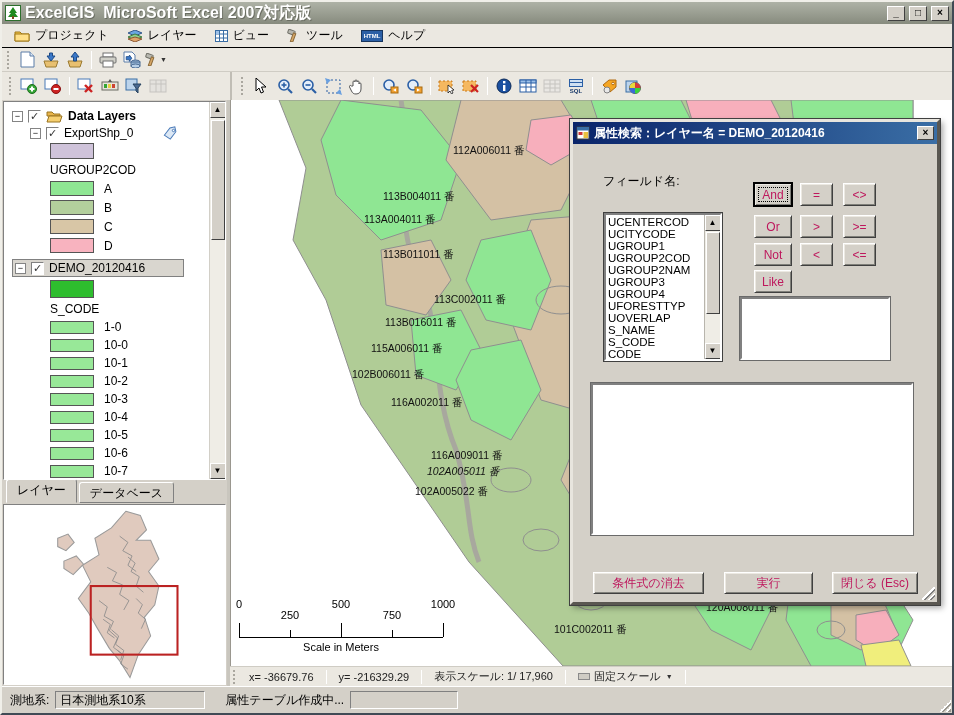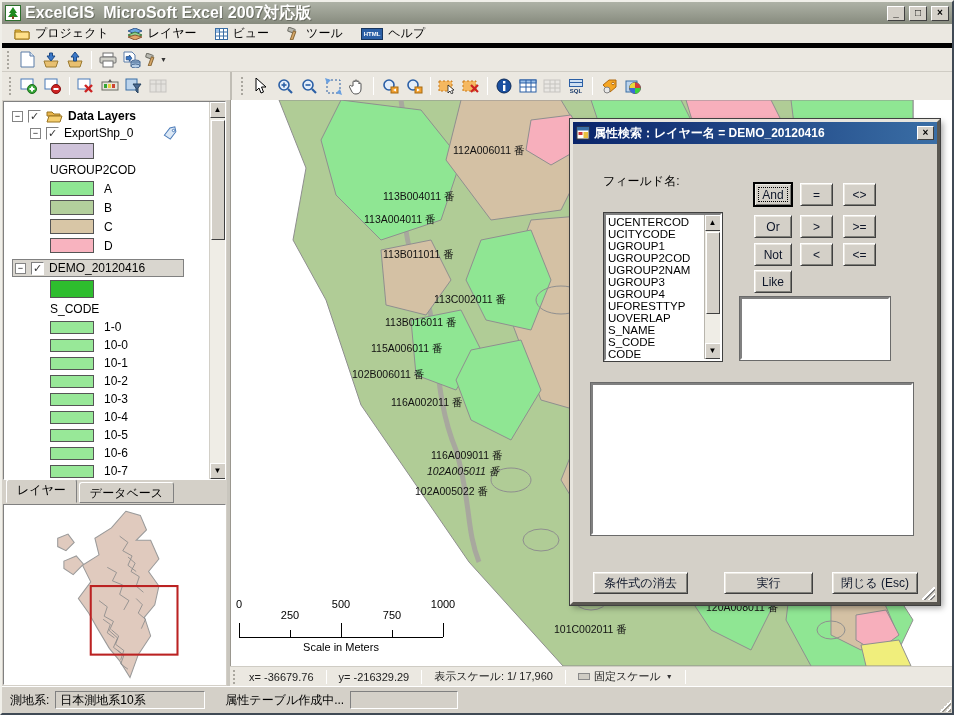--- a/index.html
+++ b/index.html
@@ -5,21 +5,21 @@
   html,body{margin:0;padding:0;}
   body{width:954px;height:715px;font-family:"Liberation Sans","DejaVu Sans",sans-serif;font-size:12px;background:#d4d0c8;overflow:hidden;}
   *{box-sizing:border-box;}
   #window{width:954px;height:715px;border:2px solid;border-color:#f0efe9 #404a55 #404a55 #f0efe9;background:#d4d0c8;position:relative;display:flex;flex-direction:column;}
   
   #titlebar{height:22px;background:linear-gradient(180deg,#aeb2a6,#878b7e);display:flex;align-items:center;padding:0 3px;gap:4px;flex:0 0 22px;}
   #titlebar .title{color:#fff;font-weight:bold;font-size:16px;white-space:pre;flex:1;text-shadow:1px 1px 0 #6a6d62;}
   .winbtn{width:18px;height:15px;background:#d4d0c8;border:1px solid;border-color:#fff #404040 #404040 #fff;font-size:10px;line-height:12px;text-align:center;font-weight:bold;color:#000;}
   #app-icon{width:16px;height:16px;background:#fff;border:1px solid #2c6e2c;display:flex;align-items:center;justify-content:center;}
   
-  #menubar{height:24px;background:#ebe8e1;border-bottom:5px solid #000000;display:flex;align-items:center;padding-left:6px;gap:2px;flex:0 0 24px;}
+  #menubar{height:24px;background:#ebe8e1;border-bottom:1px solid #000000;display:flex;align-items:center;padding-left:6px;gap:2px;flex:0 0 24px;}
   .menu-item{display:flex;align-items:center;gap:5px;padding:2px 10px 2px 6px;cursor:default;}
   
   .tbar{background:#ebe8e1;display:flex;align-items:center;}
   #toolbar1{height:24px;border-bottom:1px solid #cfccc4;padding-left:2px;flex:0 0 24px;}
   #row2{height:28px;flex:0 0 28px;display:flex;}
   #layer-toolbar{width:230px;background:#ebe8e1;border-right:2px solid #c0bdb5;display:flex;align-items:center;padding-left:4px;}
   #map-toolbar{flex:1;background:#ebe8e1;display:flex;align-items:center;padding-left:6px;}
   .grip{width:5px;height:18px;margin:0 3px;border-left:2px dotted #aaa79f;}
   .tb-sep{width:1px;height:18px;background:#a8a59d;border-right:1px solid #fff;margin:0 4px;}
   .tb-btn{width:24px;height:22px;display:flex;align-items:center;justify-content:center;}
@@ -71,21 +71,21 @@
     linear-gradient(135deg,transparent 50%,#fff 50%,#fff 60%,#9a978f 60%,#9a978f 70%,transparent 70%,transparent 75%,#fff 75%,#fff 85%,#9a978f 85%);}
   
   #dialog{position:absolute;left:568px;top:117px;width:370px;height:486px;background:#d4d0c8;border:3px solid;border-color:#e8e5de #5a5751 #5a5751 #e8e5de;outline:1px solid #404040;z-index:50;box-shadow:3px 3px 6px rgba(0,0,0,.35);}
   #dlg-title{height:22px;background:linear-gradient(90deg,#0a246a,#3a6ea5);display:flex;align-items:center;gap:4px;padding:0 3px;}
   #dlg-title .t{color:#fff;font-weight:bold;font-size:12px;flex:1;white-space:nowrap;overflow:hidden;}
   #dlg-body{position:relative;height:458px;}
   .lbl{position:absolute;font-size:12px;color:#000;}
   .listbox{position:absolute;background:#fff;border:2px solid;border-color:#808080 #fff #fff #808080;outline:1px solid #404040;overflow:hidden;display:flex;}
   #field-list{flex:1;overflow:hidden;font-size:11.5px;line-height:12px;padding:1px 0 0 2px;}
   .lb-item{white-space:nowrap;color:#000;}
-  .btn95{position:absolute;background:#d4d0c8;border:1px solid;border-color:#fff #404040 #404040 #fff;box-shadow:inset 1px 1px 0 #ece9e2,inset -1px -1px 0 #80807a;font-size:12px;text-align:center;display:flex;align-items:center;justify-content:center;color:#0f172a;}
+  .btn95{position:absolute;background:#d4d0c8;border:1px solid;border-color:#fff #404040 #404040 #fff;box-shadow:inset 1px 1px 0 #ece9e2,inset -1px -1px 0 #80807a;font-size:12px;text-align:center;display:flex;align-items:center;justify-content:center;color:#be185d;}
   .btn95.focused{border-color:#000;outline:1px solid #000;}
   .btn95.focused::after{content:"";position:absolute;inset:3px;border:1px dotted #000;}
   .whitebox{position:absolute;background:#fff;border:2px solid;border-color:#808080 #fff #fff #808080;outline:1px solid #6a6a6a;}
   #dlg-grip{position:absolute;right:2px;bottom:2px;width:13px;height:13px;background:
     linear-gradient(135deg,transparent 45%,#fff 45%,#fff 55%,#808080 55%,#808080 62%,transparent 62%,transparent 70%,#fff 70%,#fff 78%,#808080 78%,#808080 86%,transparent 86%);}
   svg{display:block;}
 </style>
 </head>
 <body>
 
@@ -643,20 +643,20 @@
 
       <span class="btn95" style="left:181px;top:99px;width:38px;height:23px;">Not</span>
       <span class="btn95" style="left:227px;top:99px;width:33px;height:23px;">&lt;</span>
       <span class="btn95" style="left:270px;top:99px;width:33px;height:23px;">&lt;=</span>
 
       <span class="btn95" style="left:181px;top:126px;width:38px;height:23px;">Like</span>
 
       <div class="whitebox" style="left:167px;top:153px;width:150px;height:63px;"></div>
       <div class="whitebox" style="left:18px;top:239px;width:322px;height:152px;"></div>
 
-      <span class="btn95" style="left:20px;top:428px;width:95px;height:22px;">条件式の消去</span>
+      <span class="btn95" style="left:20px;top:428px;width:111px;height:22px;">条件式の消去</span>
       <span class="btn95" style="left:151px;top:428px;width:89px;height:22px;">実行</span>
       <span class="btn95" style="left:259px;top:428px;width:86px;height:22px;text-align:center;">閉じる (Esc)</span>
       <span id="dlg-grip"></span>
     </div>
   </div>
 
 </div>
 
 </body></html>

